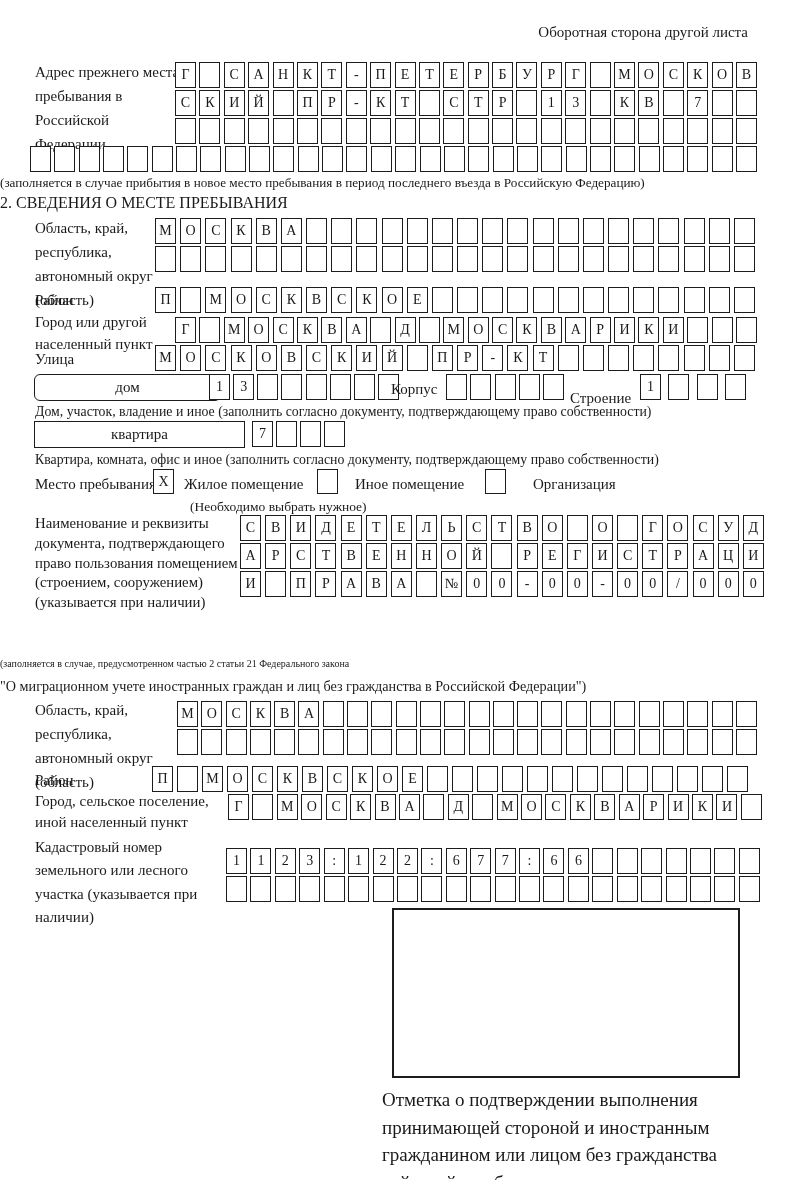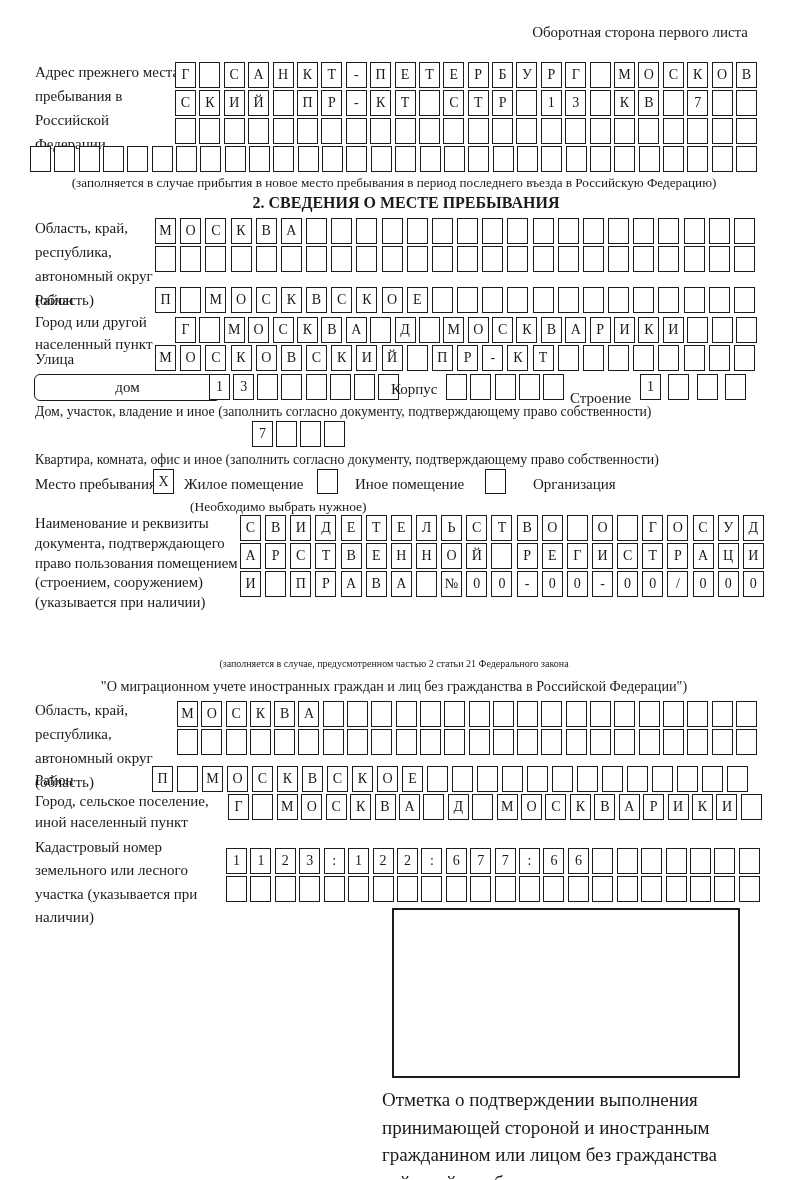--- a/index.html
+++ b/index.html
@@ -6,22 +6,22 @@
   html,body { background:#888; }
   .page {
     position:relative; width:800px; height:1180px; margin:0 auto;
     background:#ffffff; color:#1a1a1a;
     font-family:"Liberation Serif","DejaVu Serif",serif;
     overflow:hidden;
   }
   .abs { position:absolute; }
   .lbl { font-size:15px; line-height:1.6; color:#1a1a1a; }
   .cap { font-size:13.2px; color:#1a1a1a; }
-  .center { left:0; right:12px; text-align:center; }
-  .bold { font-weight:bold;padding-left:24px; }
+  .center { left:0; right:12px; }
+  .bold { font-weight:normal; }
   .grid { display:flex; justify-content:space-between; height:26px; }
   .cell {
     width:21px; height:26px; border:1.6px solid #1c1c1c; background:#fff;
     display:flex; align-items:center; justify-content:center;
     font-size:14px; line-height:1; flex:0 0 21px;
   }
   .wbox {
     height:27px; border:1.6px solid #1c1c1c; background:#fff;
     display:flex; align-items:center; justify-content:center; font-size:15px;
   }
@@ -29,21 +29,21 @@
     width:21px; height:25px; border:1.6px solid #1c1c1c; background:#fff;
     display:flex; align-items:center; justify-content:center; font-size:14px;
   }
   .stampbox { border:2px solid #1c1c1c; background:#fff; }
 </style>
 </head>
 <body>
 
 <div class="page">
 
-  <div class="abs lbl" style="top:20px; right:52px; font-size:15px;">Оборотная сторона первого листа</div>
+  <div class="abs lbl" style="top:20px; right:52px; font-size:15px;">Оборотная сторона другой листа</div>
 
   <div class="abs lbl" style="left:35px; top:60px; width:148px;">Адрес прежнего места пребывания в Российской Федерации</div>
   <div class="abs grid" style="left:175px; top:62px;  width:582px;">
       <div class="cell">Г</div>
       <div class="cell"></div>
       <div class="cell">С</div>
       <div class="cell">А</div>
       <div class="cell">Н</div>
       <div class="cell">К</div>
       <div class="cell">Т</div>
@@ -312,20 +312,21 @@
     </div>
   <div class="abs lbl" style="left:570px; top:377px;margin-top:9px;">Строение</div>
   <div class="abs grid" style="left:640px; top:374px; width:106px;">
       <div class="cell">1</div>
       <div class="cell"></div>
       <div class="cell"></div>
       <div class="cell"></div>
     </div>
   <div class="abs cap" style="left:35px; top:404px; font-size:13.8px;">Дом, участок, владение и иное (заполнить согласно документу, подтверждающему право собственности)</div>
 
+  <div class="abs wbox" style="left:34px; top:421px; width:211px;">квартира</div>
   <div class="abs grid" style="left:252px; top:421px; width:93px;">
       <div class="cell">7</div>
       <div class="cell"></div>
       <div class="cell"></div>
       <div class="cell"></div>
     </div>
   <div class="abs cap" style="left:35px; top:452px; font-size:13.8px;">Квартира, комната, офис и иное (заполнить согласно документу, подтверждающему право собственности)</div>
 
   <div class="abs lbl" style="left:35px; top:472px;">Место пребывания:</div>
   <div class="abs chk" style="left:153px; top:469px;">X</div>

